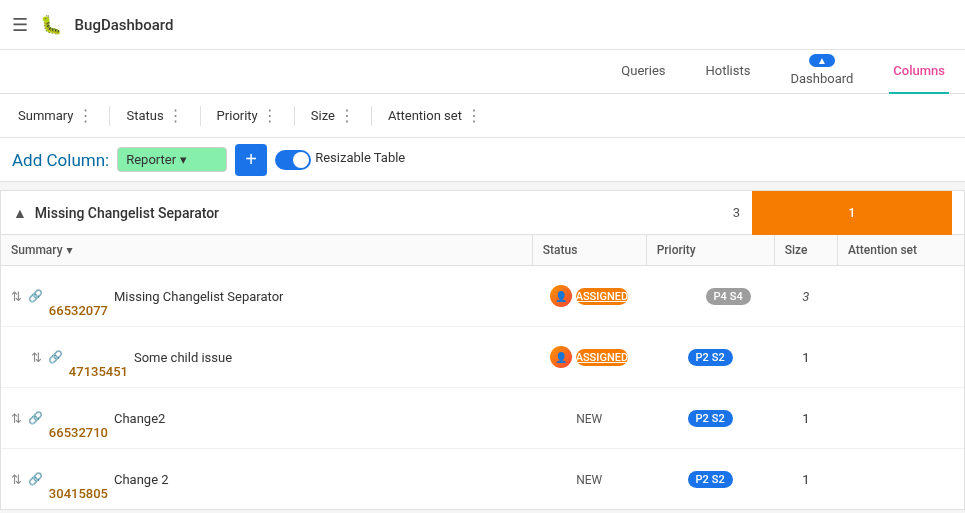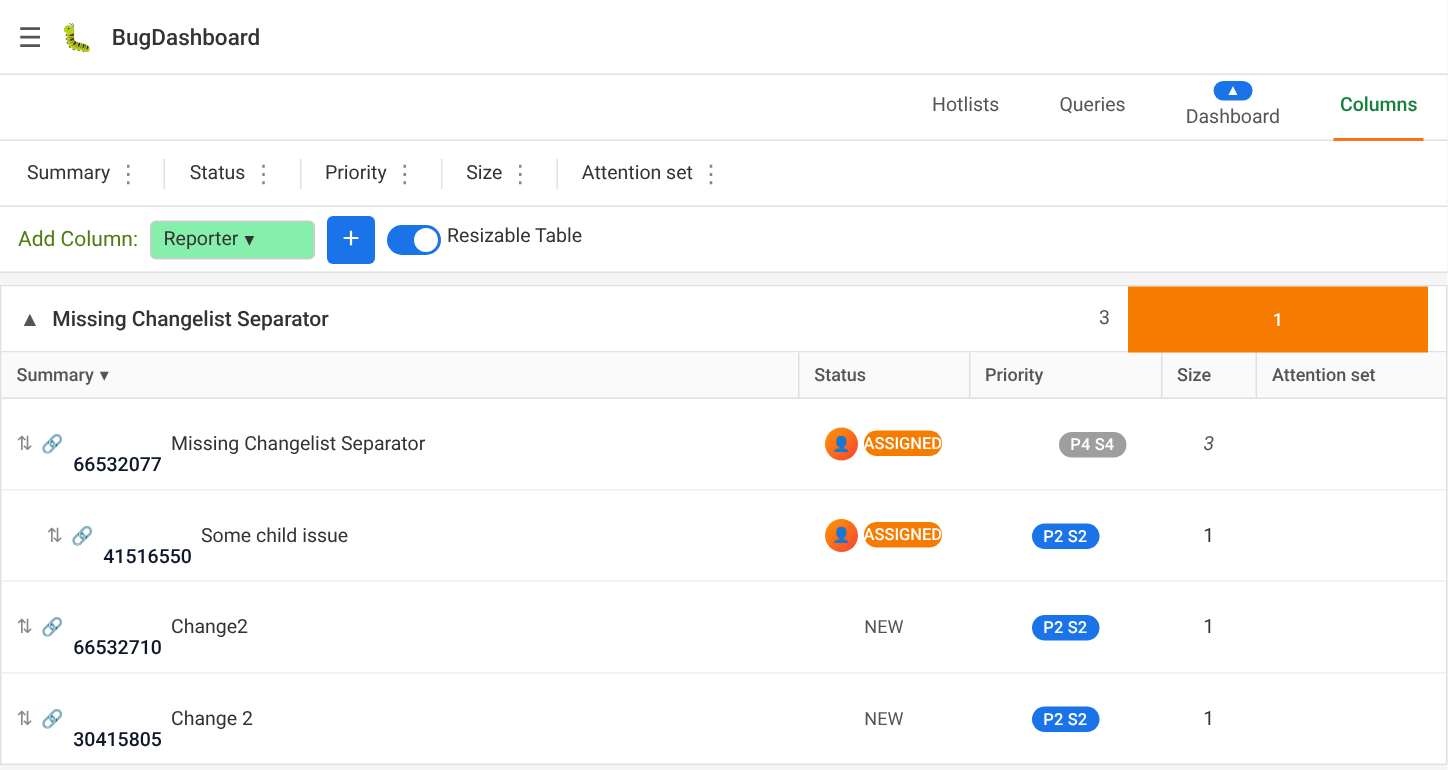--- a/index.html
+++ b/index.html
@@ -53,22 +53,22 @@
       font-size: 13px;
       color: #555;
       cursor: pointer;
       padding: 0 4px;
       height: 44px;
       display: flex;
       align-items: center;
       border-bottom: 2px solid transparent;
     }
     .nav-tab.active {
-      color: #15803d;
-      border-bottom: 2px solid #f97316;
+      color: #ec4899;
+      border-bottom: 2px solid #14b8a6;
       font-weight: 500;
     }
     .nav-tab-dashboard-wrapper {
       position: relative;
     }
     .dashboard-up-badge {
       position: absolute;
       top: 4px;
       left: 50%;
       transform: translateX(-50%);
@@ -118,22 +118,22 @@
     .add-column-row {
       display: flex;
       align-items: center;
       background: #fff;
       border-bottom: 1px solid #e0e0e0;
       padding: 0 12px;
       height: 44px;
       gap: 8px;
     }
     .add-column-label {
-      font-size: 14px;
-      color: #4d7c0f;
+      font-size: 17px;
+      color: #0369a1;
     }
     .add-column-select {
       display: flex;
       align-items: center;
       border: 1px solid #ccc;
       border-radius: 4px;
       padding: 4px 8px;
       font-size: 13px;
       background: #86efac;
       cursor: pointer;
@@ -263,36 +263,37 @@
     .th-attention { width: 100px; text-align: center; }
 
     .td-summary {
       display: flex;
       align-items: center;
       gap: 6px;
     }
     .sort-icon { color: #888; font-size: 13px; }
     .link-icon { color: #888; font-size: 12px; }
     .issue-link {
-      color: #0f172a;
+      color: #a16207;
       font-weight: 500;
       text-decoration: none;
       cursor: pointer;
       margin-top: 29px;
     }
     .issue-title { color: #333; }
 
     .status-badge {
       display: inline-flex;
       align-items: center;
       padding: 2px 0;
       border-radius: 12px;
       font-size: 11px;
       font-weight: 500;
       color: #fff;
+      text-decoration: underline;
     }
     .status-assigned { background: #f57c00; }
     .status-new { color: #555; background: none; font-size: 12px; }
 
     .priority-badge {
       display: inline-flex;
       align-items: center;
       padding: 2px 8px;
       border-radius: 12px;
       font-size: 11px;
@@ -339,22 +340,22 @@
 </head>
 <body>
 
 <div class="topbar">
   <span class="topbar-menu-icon">☰</span>
   <span class="topbar-logo-icon">🐛</span>
   <span class="topbar-title">BugDashboard</span>
 </div>
 
 <div class="nav-tabs">
+  <div class="nav-tab">Queries</div>
   <div class="nav-tab">Hotlists</div>
-  <div class="nav-tab">Queries</div>
   <div class="nav-tab-dashboard-wrapper">
     <div class="dashboard-up-badge">
       <span>▲</span>
     </div>
     <div class="nav-tab" style="padding-top:16px;">Dashboard</div>
   </div>
   <div class="nav-tab active">Columns</div>
 </div>
 
 <div class="columns-toolbar">
@@ -449,21 +450,21 @@
             <span class="size-val">3</span>
           </td>
           <td class="td-center"></td>
         </tr>
 
         <tr>
           <td>
             <div class="td-summary" style="padding-left: 20px;">
               <span class="sort-icon">⇅</span>
               <span class="link-icon">🔗</span>
-              <span class="issue-link">41516550</span>
+              <span class="issue-link">47135451</span>
               <span class="issue-title">Some child issue</span>
             </div>
           </td>
           <td class="td-center">
             <span class="avatar">👤</span>
             <span class="status-badge status-assigned">ASSIGNED</span>
           </td>
           <td class="td-center">
             <span class="priority-badge priority-p2">
               <span>P2</span>

